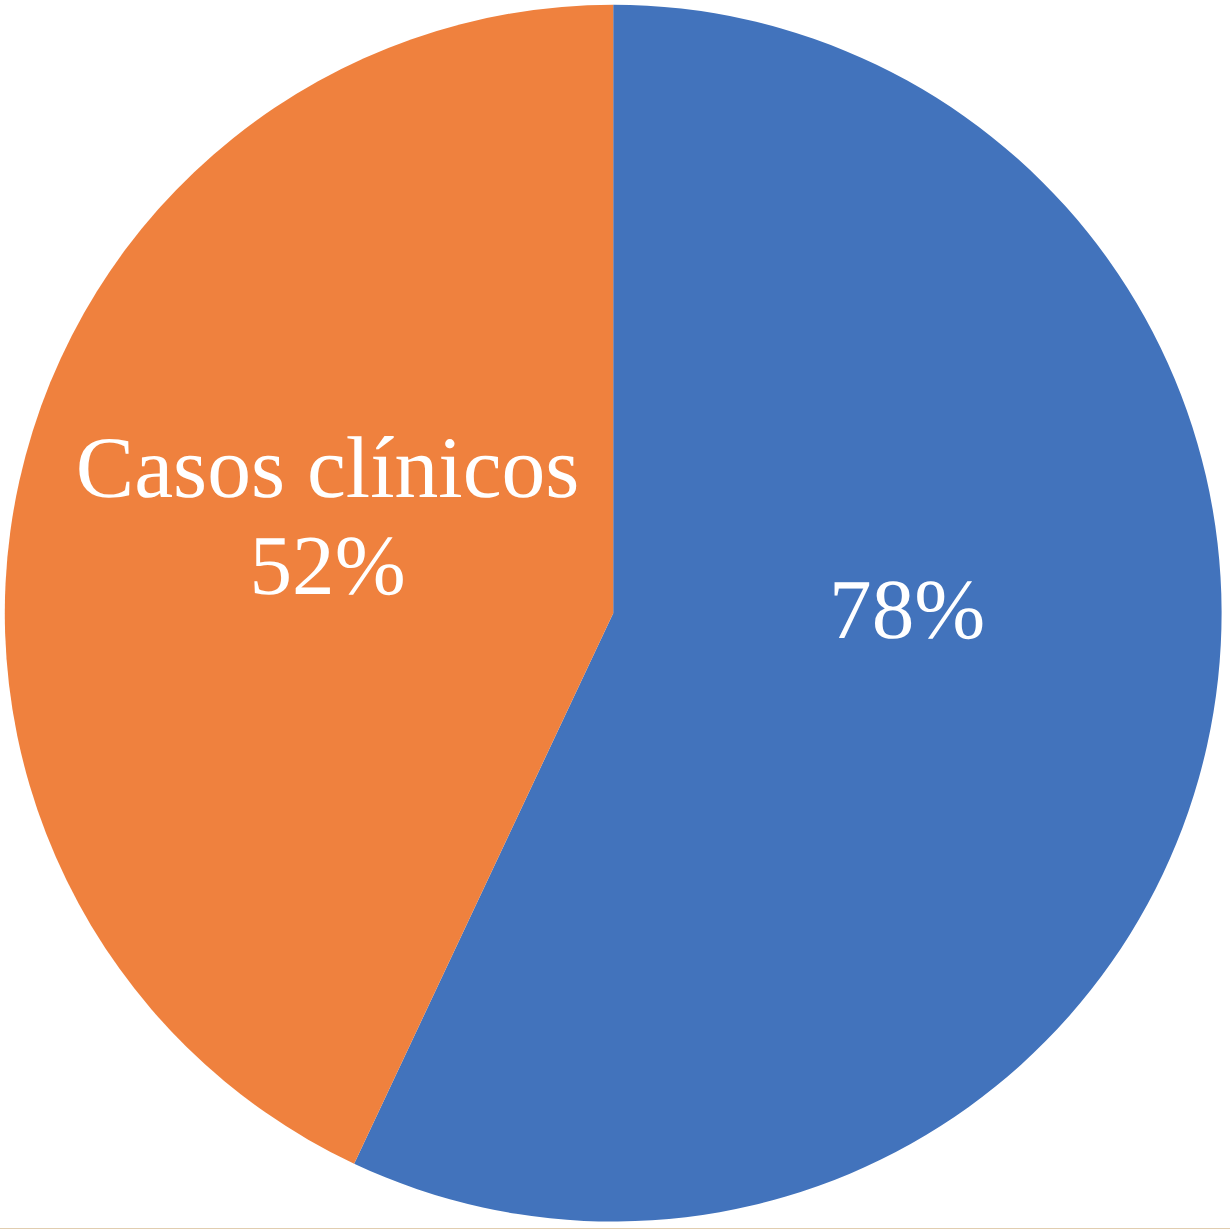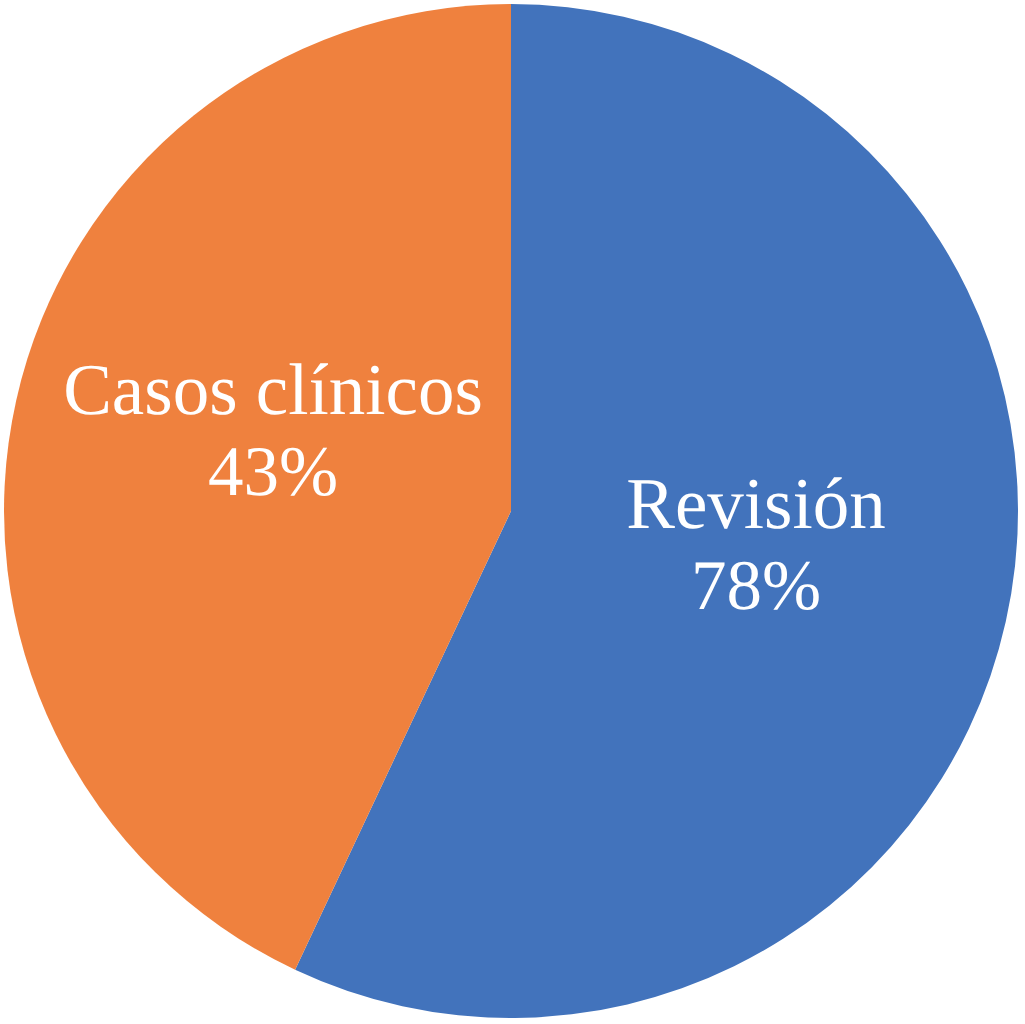--- a/index.html
+++ b/index.html
@@ -64,21 +64,20 @@
 <div id="chart-root">
 
   <svg id="pie-svg" viewBox="0 0 1025 1024" aria-hidden="true">
     <rect x="0" y="0" width="1025" height="1024" fill="#FFFFFF"></rect>
     <path id="slice-revision" fill="#4273BC" stroke="none" d="M 511 511 L 511.000 4.000 A 507 507 0 1 1 295.130 969.747 Z"></path>
     <path id="slice-casos" fill="#EF813E" stroke="none" d="M 511 511 L 295.130 969.747 A 507 507 0 0 1 511.000 4.000 Z"></path>
   </svg>
 
   <div class="slice-label" id="label-casos">
     <span class="label-name">Casos clínicos</span>
-    <span class="label-value">43%</span>
+    <span class="label-value">52%</span>
   </div>
 
   <div class="slice-label" id="label-revision">
-    <span class="label-name">Revisión</span>
     <span class="label-value">78%</span>
   </div>
 
 </div>
 
 </body></html>

